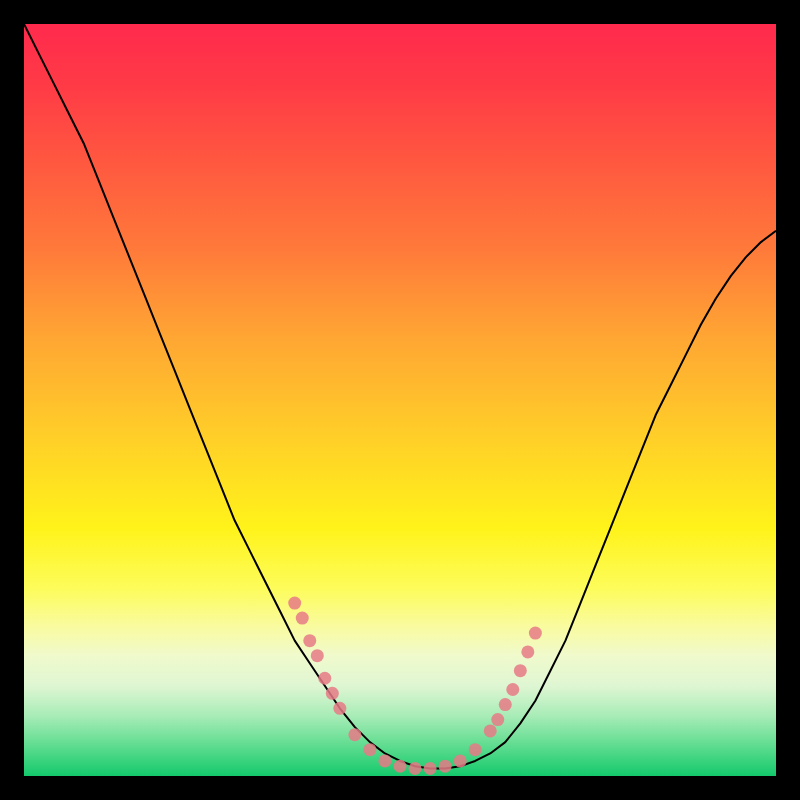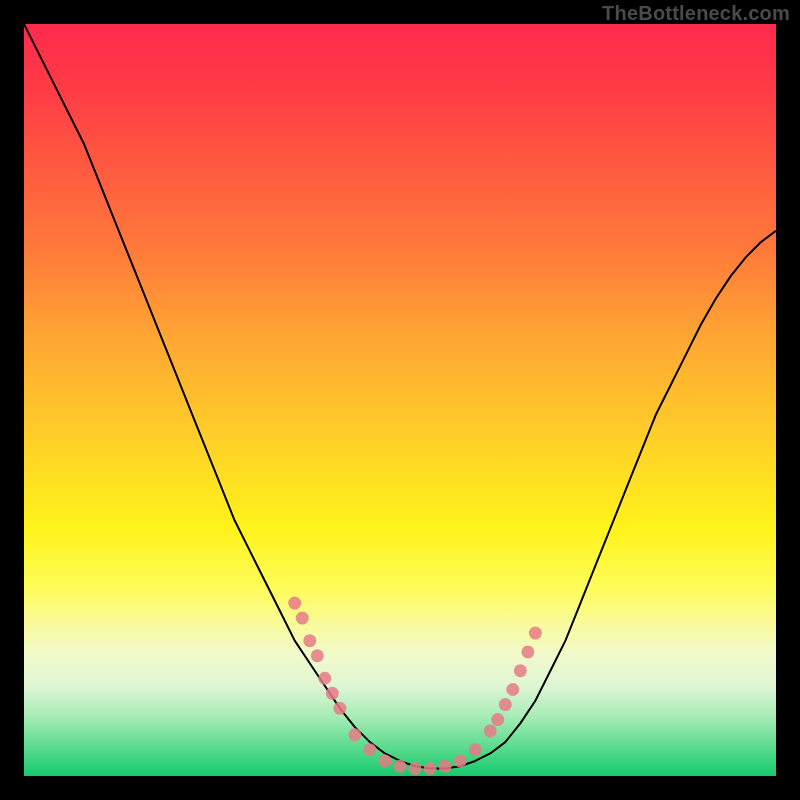--- a/index.html
+++ b/index.html
@@ -88,14 +88,13 @@
         <circle cx="451.2" cy="725.68" r="6.5" fill="#e67a86" fill-opacity="0.85"></circle>
         <circle cx="466.24" cy="706.88" r="6.5" fill="#e67a86" fill-opacity="0.85"></circle>
         <circle cx="473.76" cy="695.6" r="6.5" fill="#e67a86" fill-opacity="0.85"></circle>
         <circle cx="481.28000000000003" cy="680.56" r="6.5" fill="#e67a86" fill-opacity="0.85"></circle>
         <circle cx="488.8" cy="665.52" r="6.5" fill="#e67a86" fill-opacity="0.85"></circle>
         <circle cx="496.32000000000005" cy="646.72" r="6.5" fill="#e67a86" fill-opacity="0.85"></circle>
         <circle cx="503.84000000000003" cy="627.92" r="6.5" fill="#e67a86" fill-opacity="0.85"></circle>
         <circle cx="511.36" cy="609.12" r="6.5" fill="#e67a86" fill-opacity="0.85"></circle>
       </svg>
   </div>
-  <div class="watermark">TheBottleneck.com</div>
 </div>
 
 </body></html>

